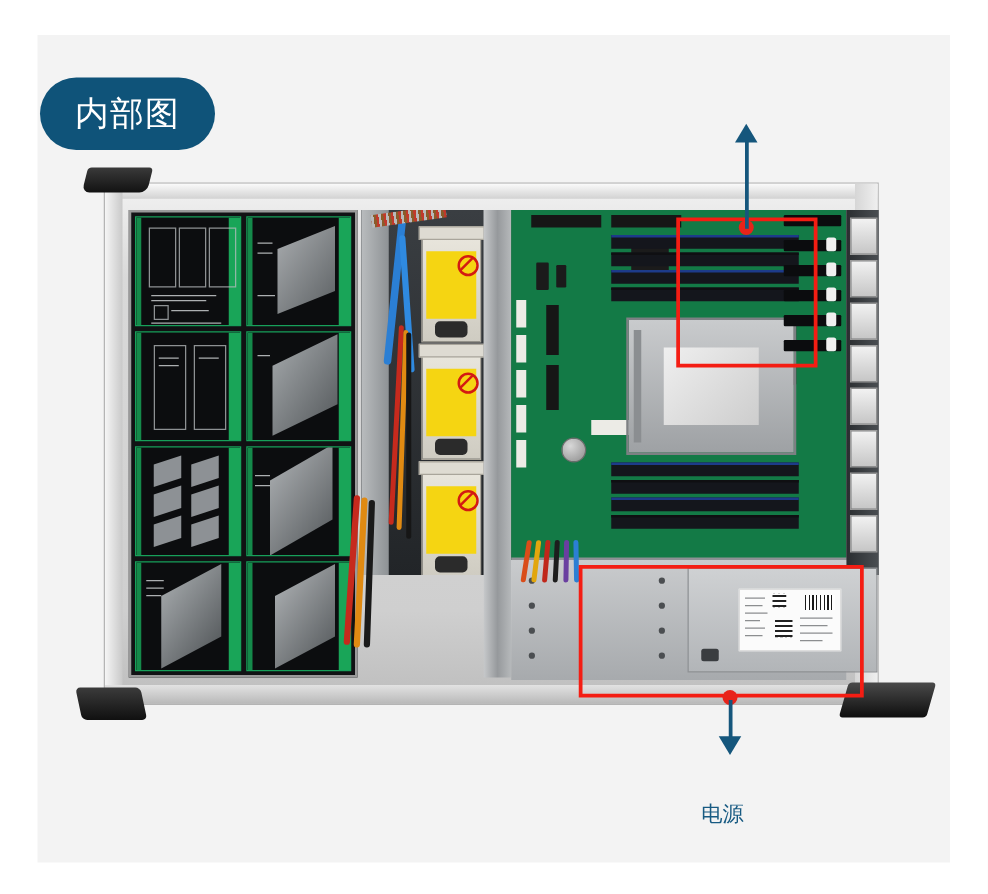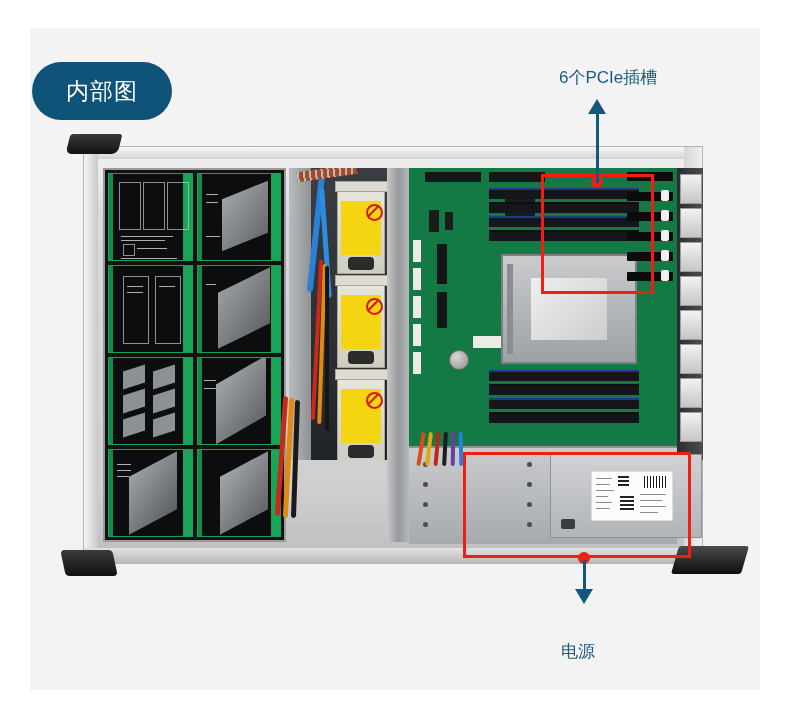--- a/index.html
+++ b/index.html
@@ -8,21 +8,21 @@
 
   #stage{position:relative;width:790px;height:715px;background:#ffffff;}
 
   
   .panel{position:absolute;left:30px;top:28px;width:730px;height:662px;background:#f3f3f3;}
 
   
   .badge{position:absolute;left:32px;top:62px;width:140px;height:58px;
          background:#0f5379;border-radius:29px;display:flex;align-items:center;
          justify-content:center;}
-  .badge span{color:#ffffff;font-size:23px;letter-spacing:1px;font-weight:400;}
+  .badge span{color:#ffffff;font-size:27px;letter-spacing:1px;font-weight:400;}
 
   
   .callout-label{position:absolute;color:#175a82;font-size:17px;white-space:nowrap;}
   #pcie-label{left:559px;top:66px;}
   #psu-label{left:561px;top:640px;}
 
   .arrow-line{position:absolute;background:#15567c;width:3px;}
   #pcie-line{left:596px;top:113px;height:70px;}
   #psu-line{left:583px;top:560px;height:34px;}
 
@@ -400,21 +400,20 @@
     <div class="cable" style="left:203px;top:252px;width:5px;height:120px;background:#e08a12;transform:rotate(3deg);"></div>
     <div class="cable" style="left:210px;top:254px;width:5px;height:118px;background:#1a1a1a;transform:rotate(2deg);"></div>
   </div>
 
   <div class="redbox" id="redbox-pcie"></div>
   <div class="redbox" id="redbox-psu"></div>
 
   <div class="dot" id="pcie-dot"></div>
   <div class="arrow-line" id="pcie-line"></div>
   <div class="arrow-head" id="pcie-head"></div>
-  <div class="callout-label" id="pcie-label">6个PCIe插槽</div>
 
   <div class="dot" id="psu-dot"></div>
   <div class="arrow-line" id="psu-line"></div>
   <div class="arrow-head" id="psu-head"></div>
   <div class="callout-label" id="psu-label">电源</div>
 
   <div class="badge">
     <span>内部图</span>
   </div>
 

